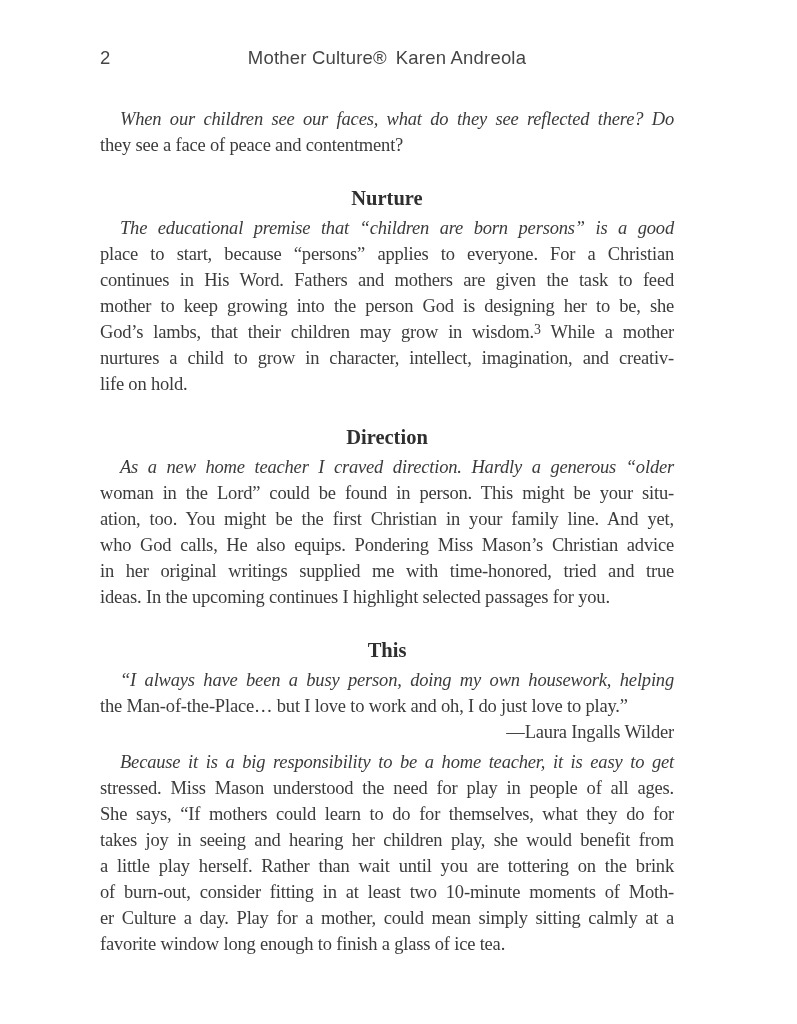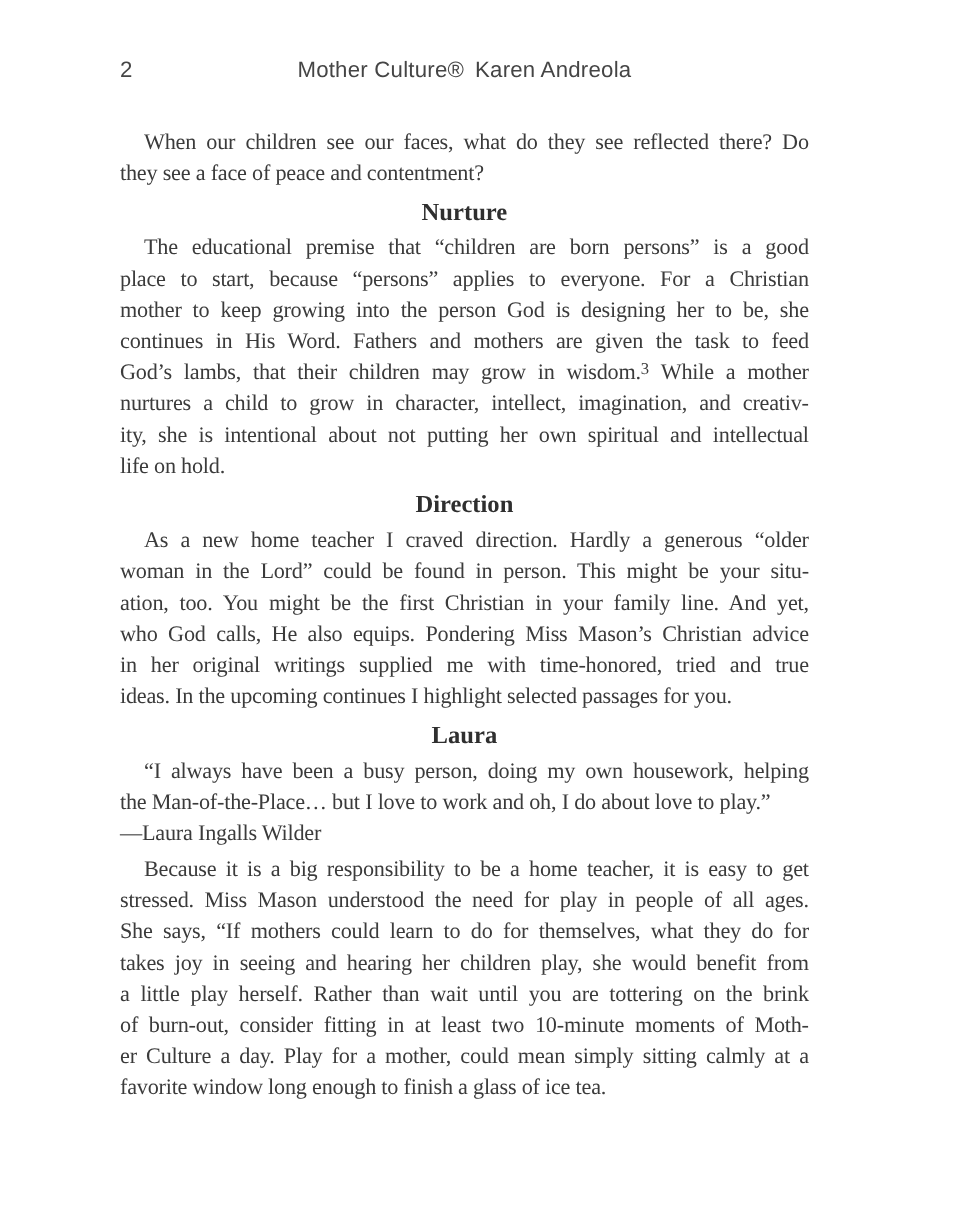--- a/index.html
+++ b/index.html
@@ -28,33 +28,33 @@
     color:var(--header-text);
     letter-spacing:.2px;
   }
   .page-number{position:absolute;left:0;top:47px;}
   .running-title{display:flex;justify-content:center;gap:9px;}
   
   .page-body{font-size:18.5px;line-height:26px;letter-spacing:-0.01em;}
   .para{margin-top:4px;}
   .para:first-child{margin-top:36px;}
   .heading{
-    margin-top:6px;
+    margin-top:27px;
     text-align:center;
     font-weight:bold;
     font-size:20.5px;
     line-height:26px;
     color:var(--heading);
     letter-spacing:0;
   }
   .line{text-align:justify;text-align-last:justify;}
   .line.last{text-align-last:auto;}
-  .line.first{text-indent:20px;}
+  .line.first{text-indent:20px;font-style:italic;}
   .quote .line{}
-  .attribution{line-height:26px;margin-top:0;}
+  .attribution{text-align:right;line-height:26px;margin-top:0;}
   .attribution + .para{margin-top:4px;}
   sup{font-size:0.75em;line-height:0;vertical-align:0.32em;letter-spacing:0;}
 </style>
 </head>
 <body>
 
 <div class="page">
   <div class="content">
     <div class="running-header">
       <span class="page-number">2</span>
@@ -65,40 +65,39 @@
     </div>
     <div class="page-body">
         <div class="para">
           <div class="line first">When our children see our faces, what do they see reflected there? Do</div>
           <div class="line last">they see a face of peace and contentment?</div>
         </div>
         <div class="heading">Nurture</div>
         <div class="para">
           <div class="line first">The educational premise that “children are born persons” is a good</div>
           <div class="line">place to start, because “persons” applies to everyone. For a Christian</div>
+          <div class="line">continues in His Word. Fathers and mothers are given the task to feed</div>
           <div class="line">mother to keep growing into the person God is designing her to be, she</div>
-          <div class="line">continues in His Word. Fathers and mothers are given the task to feed</div>
           <div class="line">God’s lambs, that their children may grow in wisdom.<sup>3</sup> While a mother</div>
           <div class="line">nurtures a child to grow in character, intellect, imagination, and creativ-</div>
-          <div class="line">ity, she is intentional about not putting her own spiritual and intellectual</div>
           <div class="line last">life on hold.</div>
         </div>
         <div class="heading">Direction</div>
         <div class="para">
           <div class="line first">As a new home teacher I craved direction. Hardly a generous “older</div>
           <div class="line">woman in the Lord” could be found in person. This might be your situ-</div>
           <div class="line">ation, too. You might be the first Christian in your family line. And yet,</div>
           <div class="line">who God calls, He also equips. Pondering Miss Mason’s Christian advice</div>
           <div class="line">in her original writings supplied me with time-honored, tried and true</div>
           <div class="line last">ideas. In the upcoming continues I highlight selected passages for you.</div>
         </div>
-        <div class="heading">Laura</div>
+        <div class="heading">This</div>
         <div class="para quote">
           <div class="line first">“I always have been a busy person, doing my own housework, helping</div>
-          <div class="line last">the Man-of-the-Place… but I love to work and oh, I do about love to play.”</div>
+          <div class="line last">the Man-of-the-Place… but I love to work and oh, I do just love to play.”</div>
         </div>
         <div class="attribution">—Laura Ingalls Wilder</div>
         <div class="para">
           <div class="line first">Because it is a big responsibility to be a home teacher, it is easy to get</div>
           <div class="line">stressed. Miss Mason understood the need for play in people of all ages.</div>
           <div class="line">She says, “If mothers could learn to do for themselves, what they do for</div>
           <div class="line">takes joy in seeing and hearing her children play, she would benefit from</div>
           <div class="line">a little play herself. Rather than wait until you are tottering on the brink</div>
           <div class="line">of burn-out, consider fitting in at least two 10-minute moments of Moth-</div>
           <div class="line">er Culture a day. Play for a mother, could mean simply sitting calmly at a</div>

